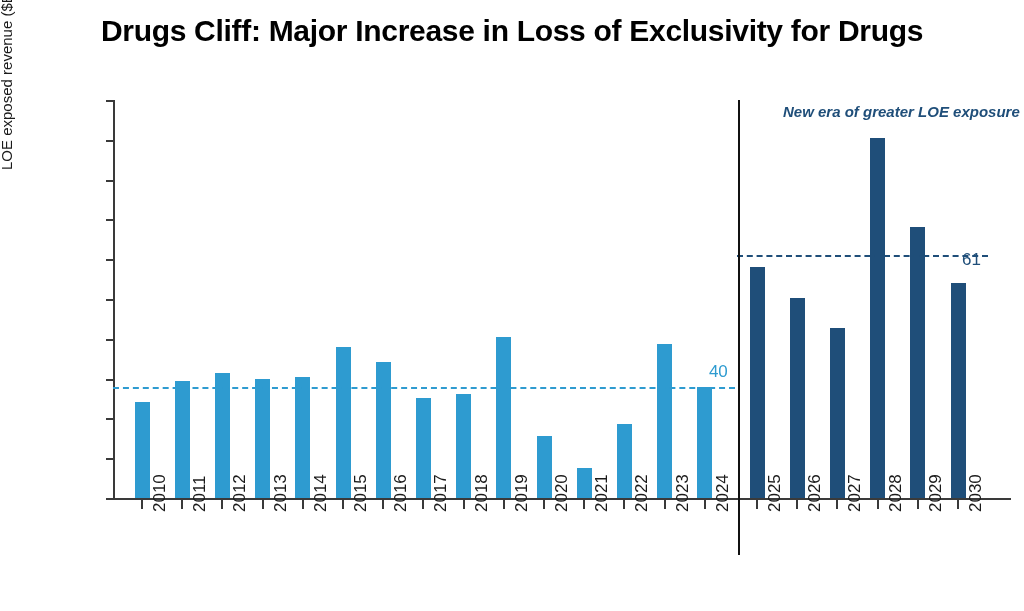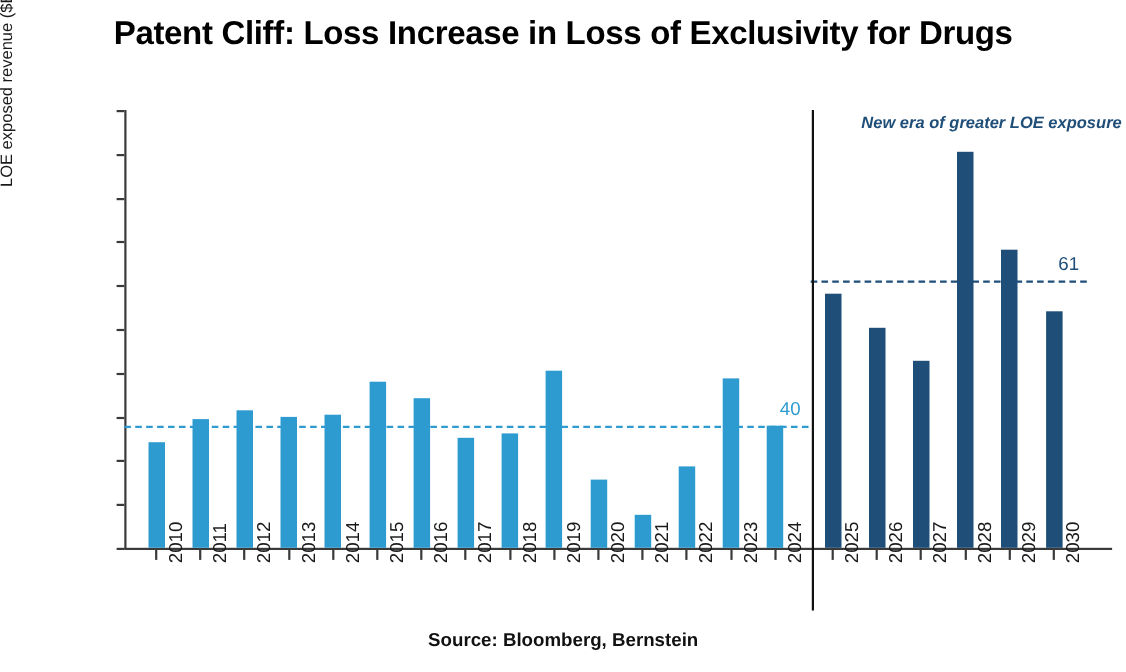--- a/index.html
+++ b/index.html
@@ -113,21 +113,21 @@
     border-top: 2.5px dashed #2E9BD0;
   }
   .avg-line.navy { border-top-color: #1F4E79; }
 
   .avg-label {
     position: absolute;
     font-size: 17px;
     white-space: nowrap;
   }
   .avg-label.light { color: #2E9BD0; }
-  .avg-label.navy  { color: #1F4E79; }
+  .avg-label.navy  { color: #1F4E79; margin-top: 20px; }
 
   
   .era-divider {
     position: absolute;
     left: 738px;
     top: 100px;
     width: 2px;
     height: 455px;
     background: #111111;
   }
@@ -153,21 +153,21 @@
     font-size: 17px;
     font-weight: bold;
     color: #111111;
   }
 </style>
 </head>
 <body>
 
 <div id="root">
 
-  <div class="chart-title">Patent Cliff: Loss Increase in Loss of Exclusivity for Drugs</div>
+  <div class="chart-title">Drugs Cliff: Major Increase in Loss of Exclusivity for Drugs</div>
 
   <div class="y-axis"></div>
   <div class="x-axis"></div>
 
   <div class="y-axis-title">LOE exposed revenue ($B, global)</div>
 
   <div class="plot-area" id="plot-area">
       <div class="y-tick" style="top: 398px;"></div>
       <div class="y-tick" style="top: 358.2px;"></div>
       <div class="y-tick" style="top: 318.4px;"></div>
@@ -202,21 +202,20 @@
       <div class="bar navy" title="2030: 54" style="left: 837.5px; width: 15px; height: 214.92px;"></div>
       <div class="avg-line" style="left: 0px; width: 621.9px; top: 286.56px;"></div>
       <div class="avg-label light" style="left: 595.9px; top: 261.56px;">40</div>
       <div class="avg-line navy" style="left: 623.9px; width: 251.2px; top: 155.22px;"></div>
       <div class="avg-label navy" style="left: 849.1px; top: 130.22px;">61</div>
     </div>
 
   <div class="era-divider"></div>
   <div class="era-note">New era of greater LOE exposure</div>
 
-  <div class="source">Source: Bloomberg, Bernstein</div>
 <div class="x-tick" style="left: 141px;"></div>
     <div class="x-label" style="left: 150px;">2010</div>
     <div class="x-tick" style="left: 181.2px;"></div>
     <div class="x-label" style="left: 190.2px;">2011</div>
     <div class="x-tick" style="left: 221.4px;"></div>
     <div class="x-label" style="left: 230.4px;">2012</div>
     <div class="x-tick" style="left: 261.6px;"></div>
     <div class="x-label" style="left: 270.6px;">2013</div>
     <div class="x-tick" style="left: 301.8px;"></div>
     <div class="x-label" style="left: 310.8px;">2014</div>

